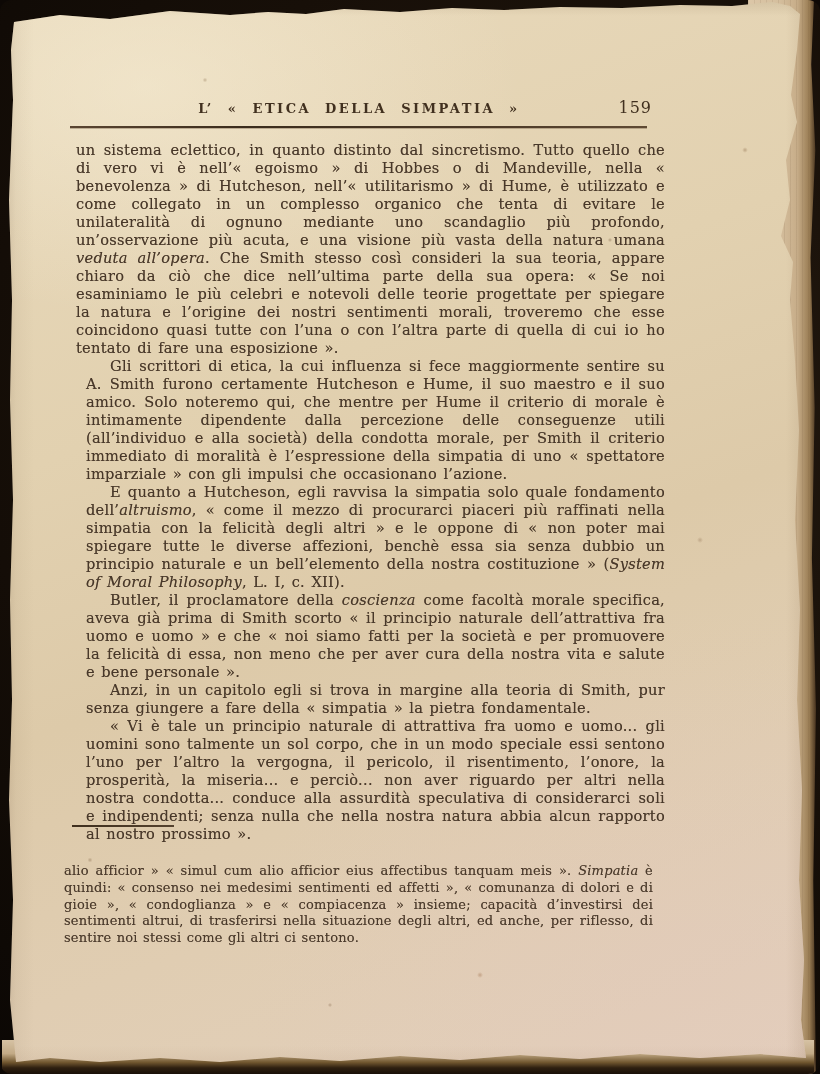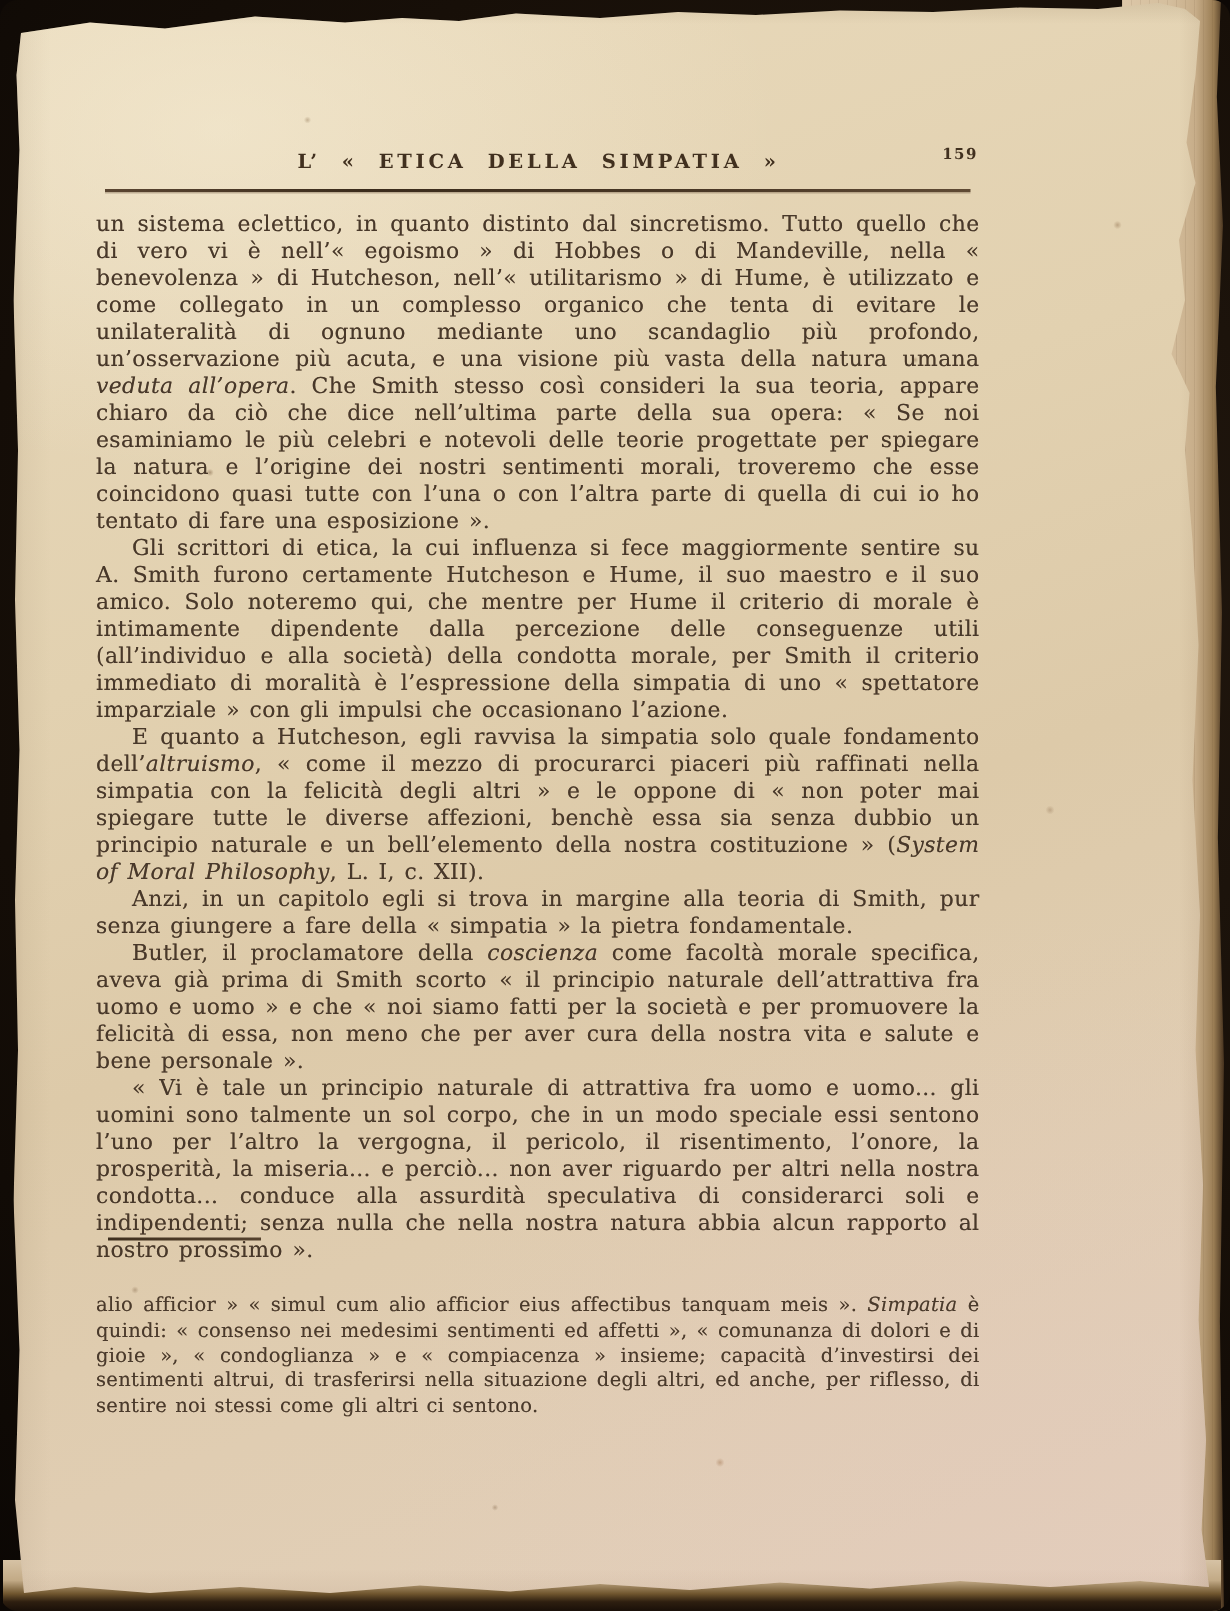--- a/index.html
+++ b/index.html
@@ -46,32 +46,32 @@
       797px 700px, 802px 790px, 799px 880px, 804px 960px, 801px 1020px, 806px 1058px,
       760px 1054px, 700px 1058px, 640px 1054px, 580px 1059px, 520px 1055px, 460px 1060px,
       400px 1056px, 340px 1061px, 280px 1057px, 220px 1062px, 160px 1058px, 100px 1062px,
       50px 1058px, 16px 1062px,
       10px 1000px, 13px 900px, 9px 800px, 12px 700px, 10px 600px, 13px 500px,
       10px 400px, 12px 300px, 9px 200px, 13px 100px, 11px 50px);}
 
   .running-head{position:absolute;left:64px;top:101px;width:590px;height:20px;color:#41301f;}
   .head-title{display:block;text-align:center;font-size:13px;font-weight:bold;
     letter-spacing:2.5px;word-spacing:7px;}
-  .page-num{position:absolute;right:2px;top:-3px;font-size:10px;letter-spacing:1px;font-weight:bold;}
+  .page-num{position:absolute;right:2px;top:-3px;font-size:16px;letter-spacing:1px;font-weight:normal;}
 
   .head-rule{position:absolute;left:70px;top:126px;width:577px;height:2px;
     background:linear-gradient(90deg,#5a4531,#3b2c1c 30%,#4a3826 70%,#5f4a34);
     box-shadow:0 1px 0 rgba(100,78,55,.35);}
 
-  .body-text{position:absolute;left:64px;top:141px;width:589px;
+  .body-text{position:absolute;left:76px;top:141px;width:589px;
     font-size:14.6px;line-height:18px;text-align:justify;color:#48382a;
     letter-spacing:0.25px;word-spacing:1.5px;
     text-shadow:0 0 .4px rgba(70,50,30,.55);}
   p.para{margin:0;padding:0;}
-  p.indent{text-indent:24px;}
+  p.indent{text-indent:24px;margin-left:10px;}
   .section-heading{font-weight:bold;text-align:right;font-size:14px;
     letter-spacing:1.5px;margin:14px 2px 11px 0;color:#3c2d1e;}
 
   .footnote-rule{position:absolute;left:72px;top:825px;width:102px;height:2px;
     background:linear-gradient(90deg,#3f2f1e,#55422e);}
   .footnote{position:absolute;left:64px;top:839px;width:589px;
     font-size:13px;line-height:16.8px;text-align:justify;color:#4a3a2c;
     letter-spacing:0.2px;word-spacing:1px;
     text-shadow:0 0 .4px rgba(70,50,30,.5);margin-top:24px;}
   i{font-style:italic;} b{font-weight:normal;}
@@ -87,21 +87,21 @@
     <header class="running-head">
       <span class="head-title">L’ « ETICA DELLA SIMPATIA »</span>
       <span class="page-num">159</span>
     </header>
     <div class="head-rule"></div>
 
     <main class="body-text" id="body-blocks">
         <p class="para"><span>un sistema eclettico, in quanto distinto dal sincretismo. Tutto quello che di vero vi è nell’« egoismo » di Hobbes o di Mandeville, nella « benevolenza » di Hutcheson, nell’« utilitarismo » di Hume, è utilizzato e come collegato in un complesso organico che tenta di evitare le unilateralità di ognuno mediante uno scandaglio più profondo, un’osservazione più acuta, e una visione più vasta della natura umana </span><i>veduta all’opera</i><span>. Che Smith stesso così consideri la sua teoria, appare chiaro da ciò che dice nell’ultima parte della sua opera: « Se noi esaminiamo le più celebri e notevoli delle teorie progettate per spiegare la natura e l’origine dei nostri sentimenti morali, troveremo che esse coincidono quasi tutte con l’una o con l’altra parte di quella di cui io ho tentato di fare una esposizione ».</span></p>
         <p class="para indent"><span>Gli scrittori di etica, la cui influenza si fece maggiormente sentire su A. Smith furono certamente Hutcheson e Hume, il suo maestro e il suo amico. Solo noteremo qui, che mentre per Hume il criterio di morale è intimamente dipendente dalla percezione delle conseguenze utili (all’individuo e alla società) della condotta morale, per Smith il criterio immediato di moralità è l’espressione della simpatia di uno « spettatore imparziale » con gli impulsi che occasionano l’azione.</span></p>
         <p class="para indent"><span>E quanto a Hutcheson, egli ravvisa la simpatia solo quale fondamento dell’</span><i>altruismo</i><span>, « come il mezzo di procurarci piaceri più raffinati nella simpatia con la felicità degli altri » e le oppone di « non poter mai spiegare tutte le diverse affezioni, benchè essa sia senza dubbio un principio naturale e un bell’elemento della nostra costituzione » (</span><i>System of Moral Philosophy</i><span>, L. I, c. XII).</span></p>
+        <p class="para indent"><span>Butler, il proclamatore della </span><i>coscienza</i><span> come facoltà morale specifica, aveva già prima di Smith scorto « il principio naturale dell’attrattiva fra uomo e uomo » e che « noi siamo fatti per la società e per promuovere la felicità di essa, non meno che per aver cura della nostra vita e salute e bene personale ».</span></p>
         <p class="para indent"><span>Anzi, in un capitolo egli si trova in margine alla teoria di Smith, pur senza giungere a fare della « simpatia » la pietra fondamentale.</span></p>
-        <p class="para indent"><span>Butler, il proclamatore della </span><i>coscienza</i><span> come facoltà morale specifica, aveva già prima di Smith scorto « il principio naturale dell’attrattiva fra uomo e uomo » e che « noi siamo fatti per la società e per promuovere la felicità di essa, non meno che per aver cura della nostra vita e salute e bene personale ».</span></p>
         <p class="para indent"><span>« </span><b>Vi è tale un principio naturale di attrattiva fra uomo e uomo...</b><span> gli uomini sono talmente un sol corpo, che in un modo speciale essi sentono l’uno per l’altro la vergogna, il pericolo, il risentimento, l’onore, la prosperità, la miseria... e perciò... non aver riguardo per altri nella nostra condotta... conduce alla assurdità speculativa di considerarci soli e indipendenti; senza nulla che nella nostra natura abbia alcun rapporto al nostro prossimo ».</span></p>
       </main>
 
     <div class="footnote-rule"></div>
     <div class="footnote" id="footnote"><span>alio afficior » « simul cum alio afficior eius affectibus tanquam meis ». </span><i>Simpatia</i><span> è quindi: « consenso nei medesimi sentimenti ed affetti », « comunanza di dolori e di gioie », « condoglianza » e « compiacenza » insieme; capacità d’investirsi dei sentimenti altrui, di trasferirsi nella situazione degli altri, ed anche, per riflesso, di sentire noi stessi come gli altri ci sentono.</span></div>
   </div>
 </div>
 
 </body></html>

